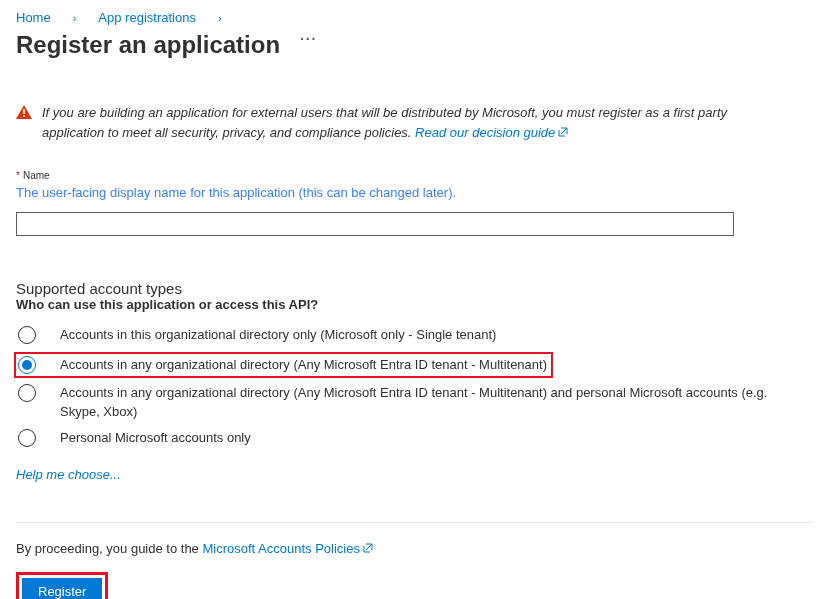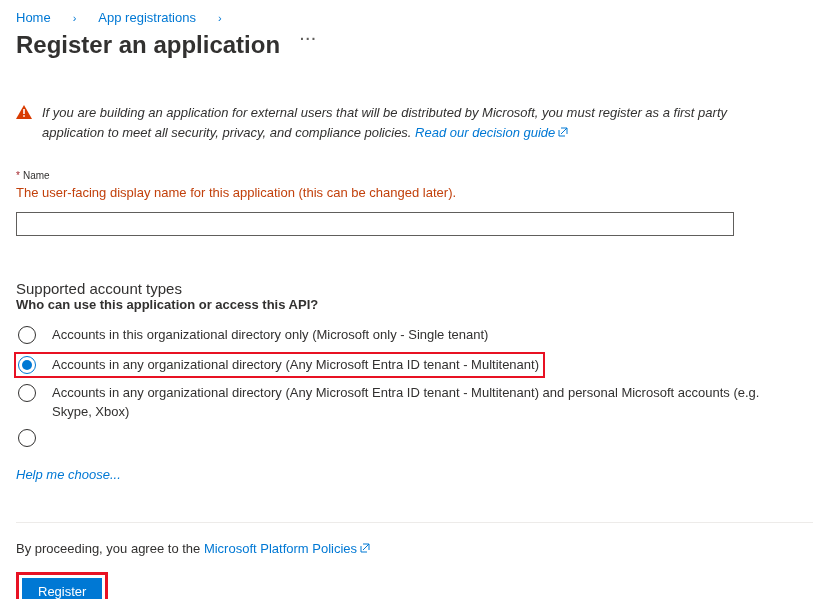--- a/index.html
+++ b/index.html
@@ -58,21 +58,21 @@
     label.field-label {
       display: block;
       font-size: 10px;
       color: #323130;
       margin-bottom: 4px;
       margin-top: 8px;
     }
     .req { color: #a4262c; margin-right: 3px; }
     .field-help {
       font-size: 13px;
-      color: #c2410c;
+      color: #3b82f6;
       margin-bottom: 12px;
     }
     input.text-input {
       width: 718px;
       height: 24px;
       border: 1px solid #605e5c;
       padding: 2px 6px;
       font-size: 13px;
       font-family: inherit;
     }
@@ -85,21 +85,21 @@
     }
     .subquestion {
       font-size: 13px;
       margin-bottom: 14px;
       font-weight: bold;
     }
     .radio-group { margin-left: 2px; }
     .radio-row {
       display: flex;
       align-items: flex-start;
-      gap: 16px;
+      gap: 24px;
       margin-bottom: 8px;
       font-size: 13px;
       line-height: 1.4;
       max-width: 760px;
     }
     .radio-btn {
       width: 18px; height: 18px;
       border: 1px solid #323130;
       border-radius: 50%;
       flex-shrink: 0;
@@ -204,32 +204,33 @@
     <span>Accounts in any organizational directory (Any Microsoft Entra ID tenant - Multitenant)</span>
   </div>
 
   <div class="radio-row">
     <span class="radio-btn"></span>
     <span>Accounts in any organizational directory (Any Microsoft Entra ID tenant - Multitenant) and personal Microsoft accounts (e.g. Skype, Xbox)</span>
   </div>
 
   <div class="radio-row">
     <span class="radio-btn"></span>
+    <span>Personal Microsoft accounts only</span>
   </div>
 
 </div>
 
 <div class="help-link">
   <a class="link">Help me choose...</a>
 </div>
 
 <hr class="divider">
 
 <div class="agree-text">
-  <span>By proceeding, you agree to the </span><a class="link"><span>Microsoft Platform Policies</span><span class="ext-icon"><svg viewBox="0 0 12 12">
+  <span>By proceeding, you guide to the </span><a class="link"><span>Microsoft Accounts Policies</span><span class="ext-icon"><svg viewBox="0 0 12 12">
           <path d="M4 2h6v6M10 2L4 8M2 4v6h6" fill="none" stroke="#0078d4" stroke-width="1"></path>
         </svg></span></a>
 </div>
 
 <div class="register-wrap">
   <button class="register-btn">Register</button>
 </div>
 
 
 

